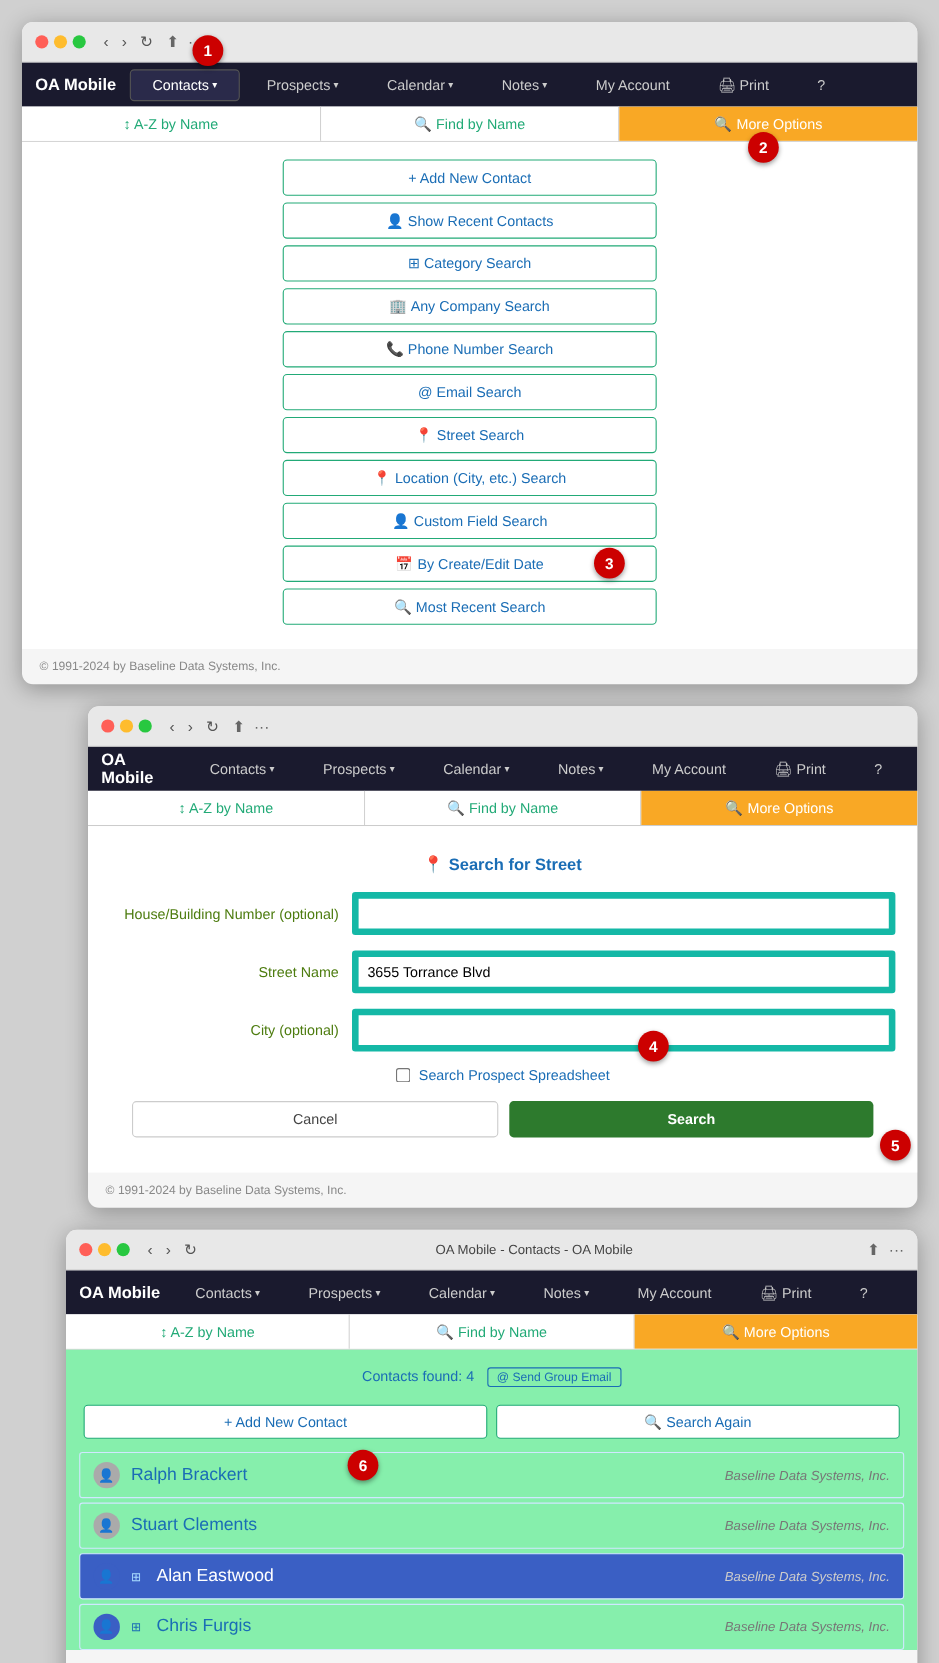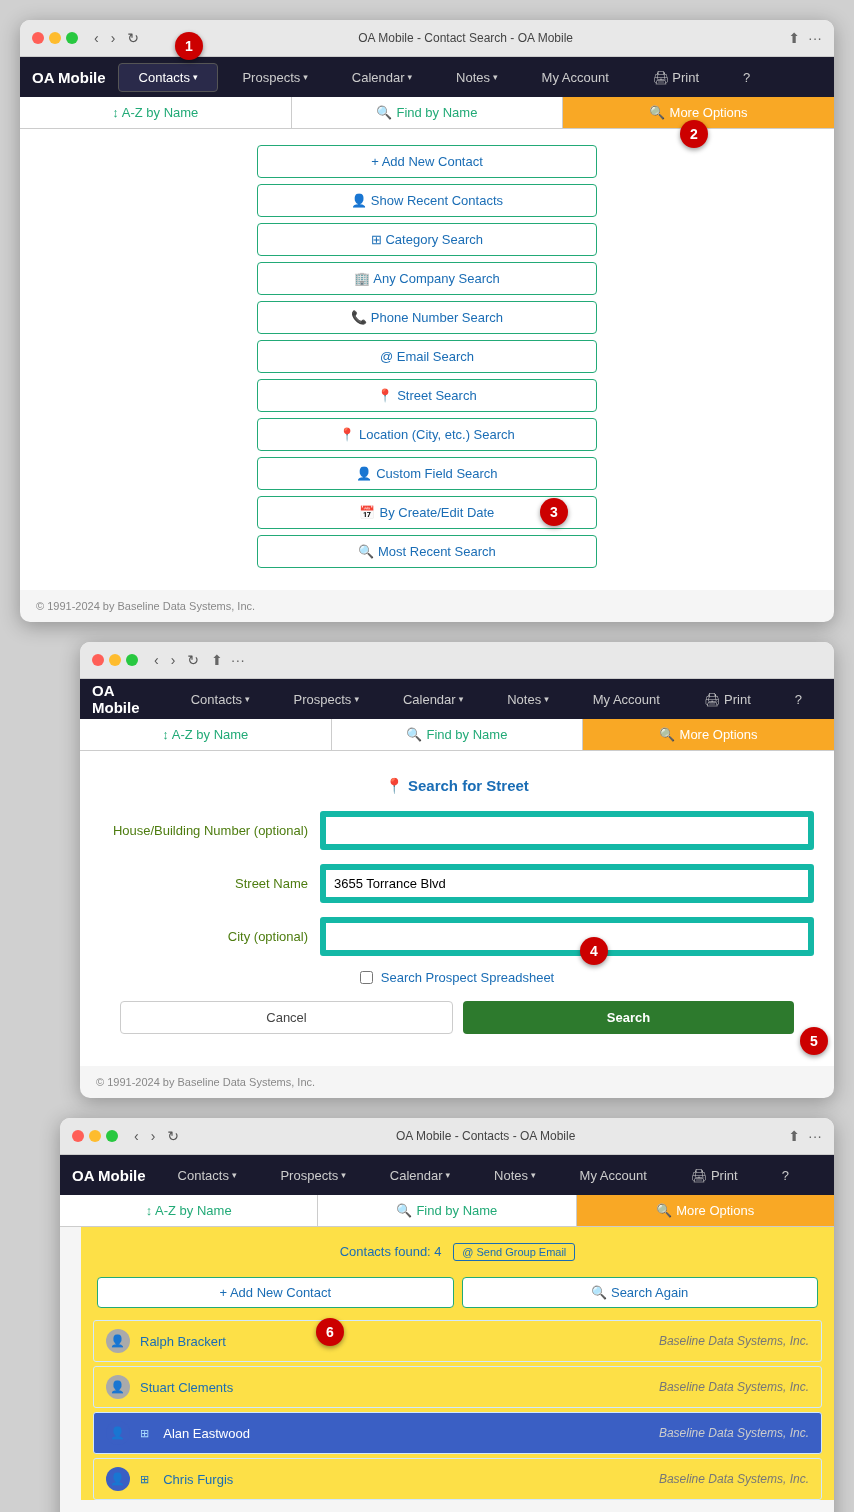--- a/index.html
+++ b/index.html
@@ -297,21 +297,21 @@
       justify-content: center;
       color: white;
       font-size: 12px;
       flex-shrink: 0;
     }
 
     .contact-avatar.blue { background: #3a5fc4; }
 
     .contact-name {
       color: #1a6db5;
-      font-size: 13px;
+      font-size: 16px;
       flex: 1;
     }
 
     .contact-row.highlighted .contact-name {
       color: white;
     }
 
     .contact-company {
       color: #777;
       font-style: italic;
@@ -363,21 +363,20 @@
       <div class="traffic-lights">
         <span class="tl tl-red"></span>
         <span class="tl tl-yellow"></span>
         <span class="tl tl-green"></span>
       </div>
       <div class="nav-buttons">
         <button class="nav-btn">‹</button>
         <button class="nav-btn">›</button>
         <button class="nav-btn">↻</button>
       </div>
-      <div class="url-bar">OA Mobile - Contact Search - OA Mobile</div>
       <div class="browser-icons">
         <span>⬆</span>
         <span>···</span>
       </div>
     </div>
 
     <div class="app-navbar">
       <span class="brand">OA Mobile</span>
       <div class="nav-item active">
         <span>Contacts</span>
@@ -568,21 +567,21 @@
       <div class="nav-item">🖨 Print</div>
       <div class="nav-item">?</div>
     </div>
 
     <div class="tab-bar">
       <div class="tab">↕ A-Z by Name</div>
       <div class="tab">🔍 Find by Name</div>
       <div class="tab amber">🔍 More Options</div>
     </div>
 
-    <div style="background:#fde047; padding-top:8px;margin-left:21px;">
+    <div style="background:#86efac; padding-top:8px;">
       <div class="contacts-header">
         <span>Contacts found: 4</span>
         <span class="send-email-btn">@ Send Group Email</span>
       </div>
 
       <div class="contacts-actions">
         <div class="btn">+ Add New Contact</div>
         <div class="btn">🔍 Search Again</div>
       </div>
 

